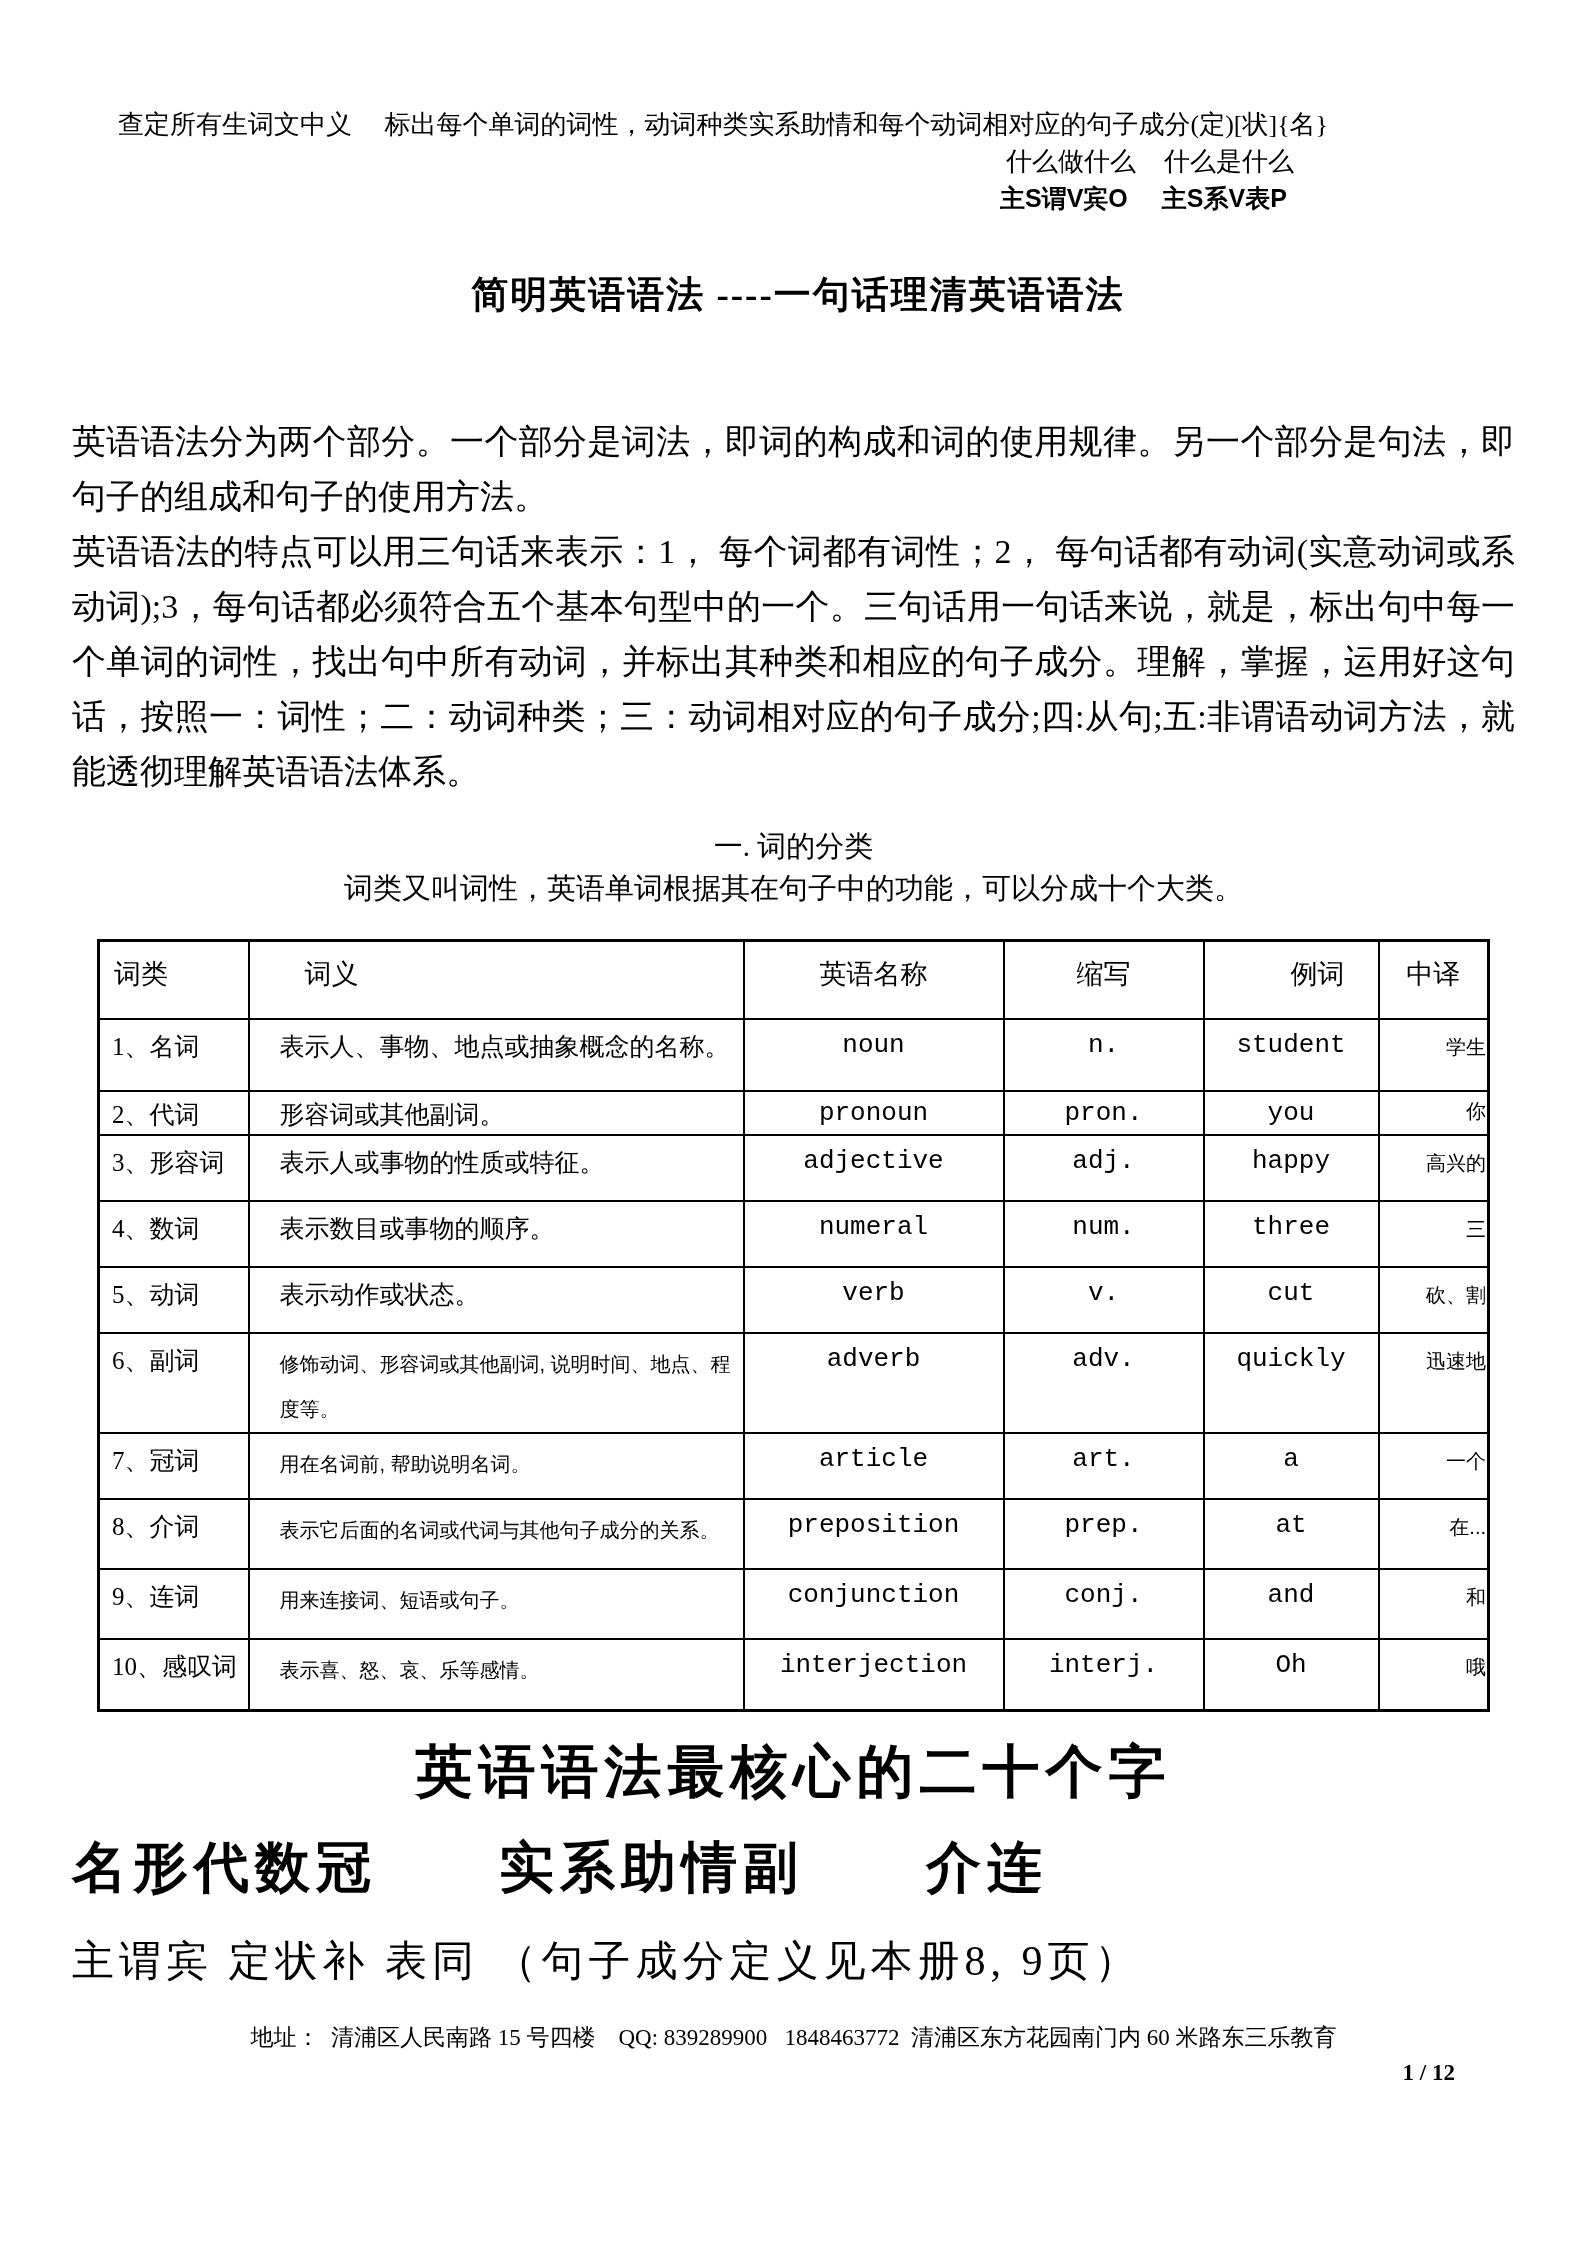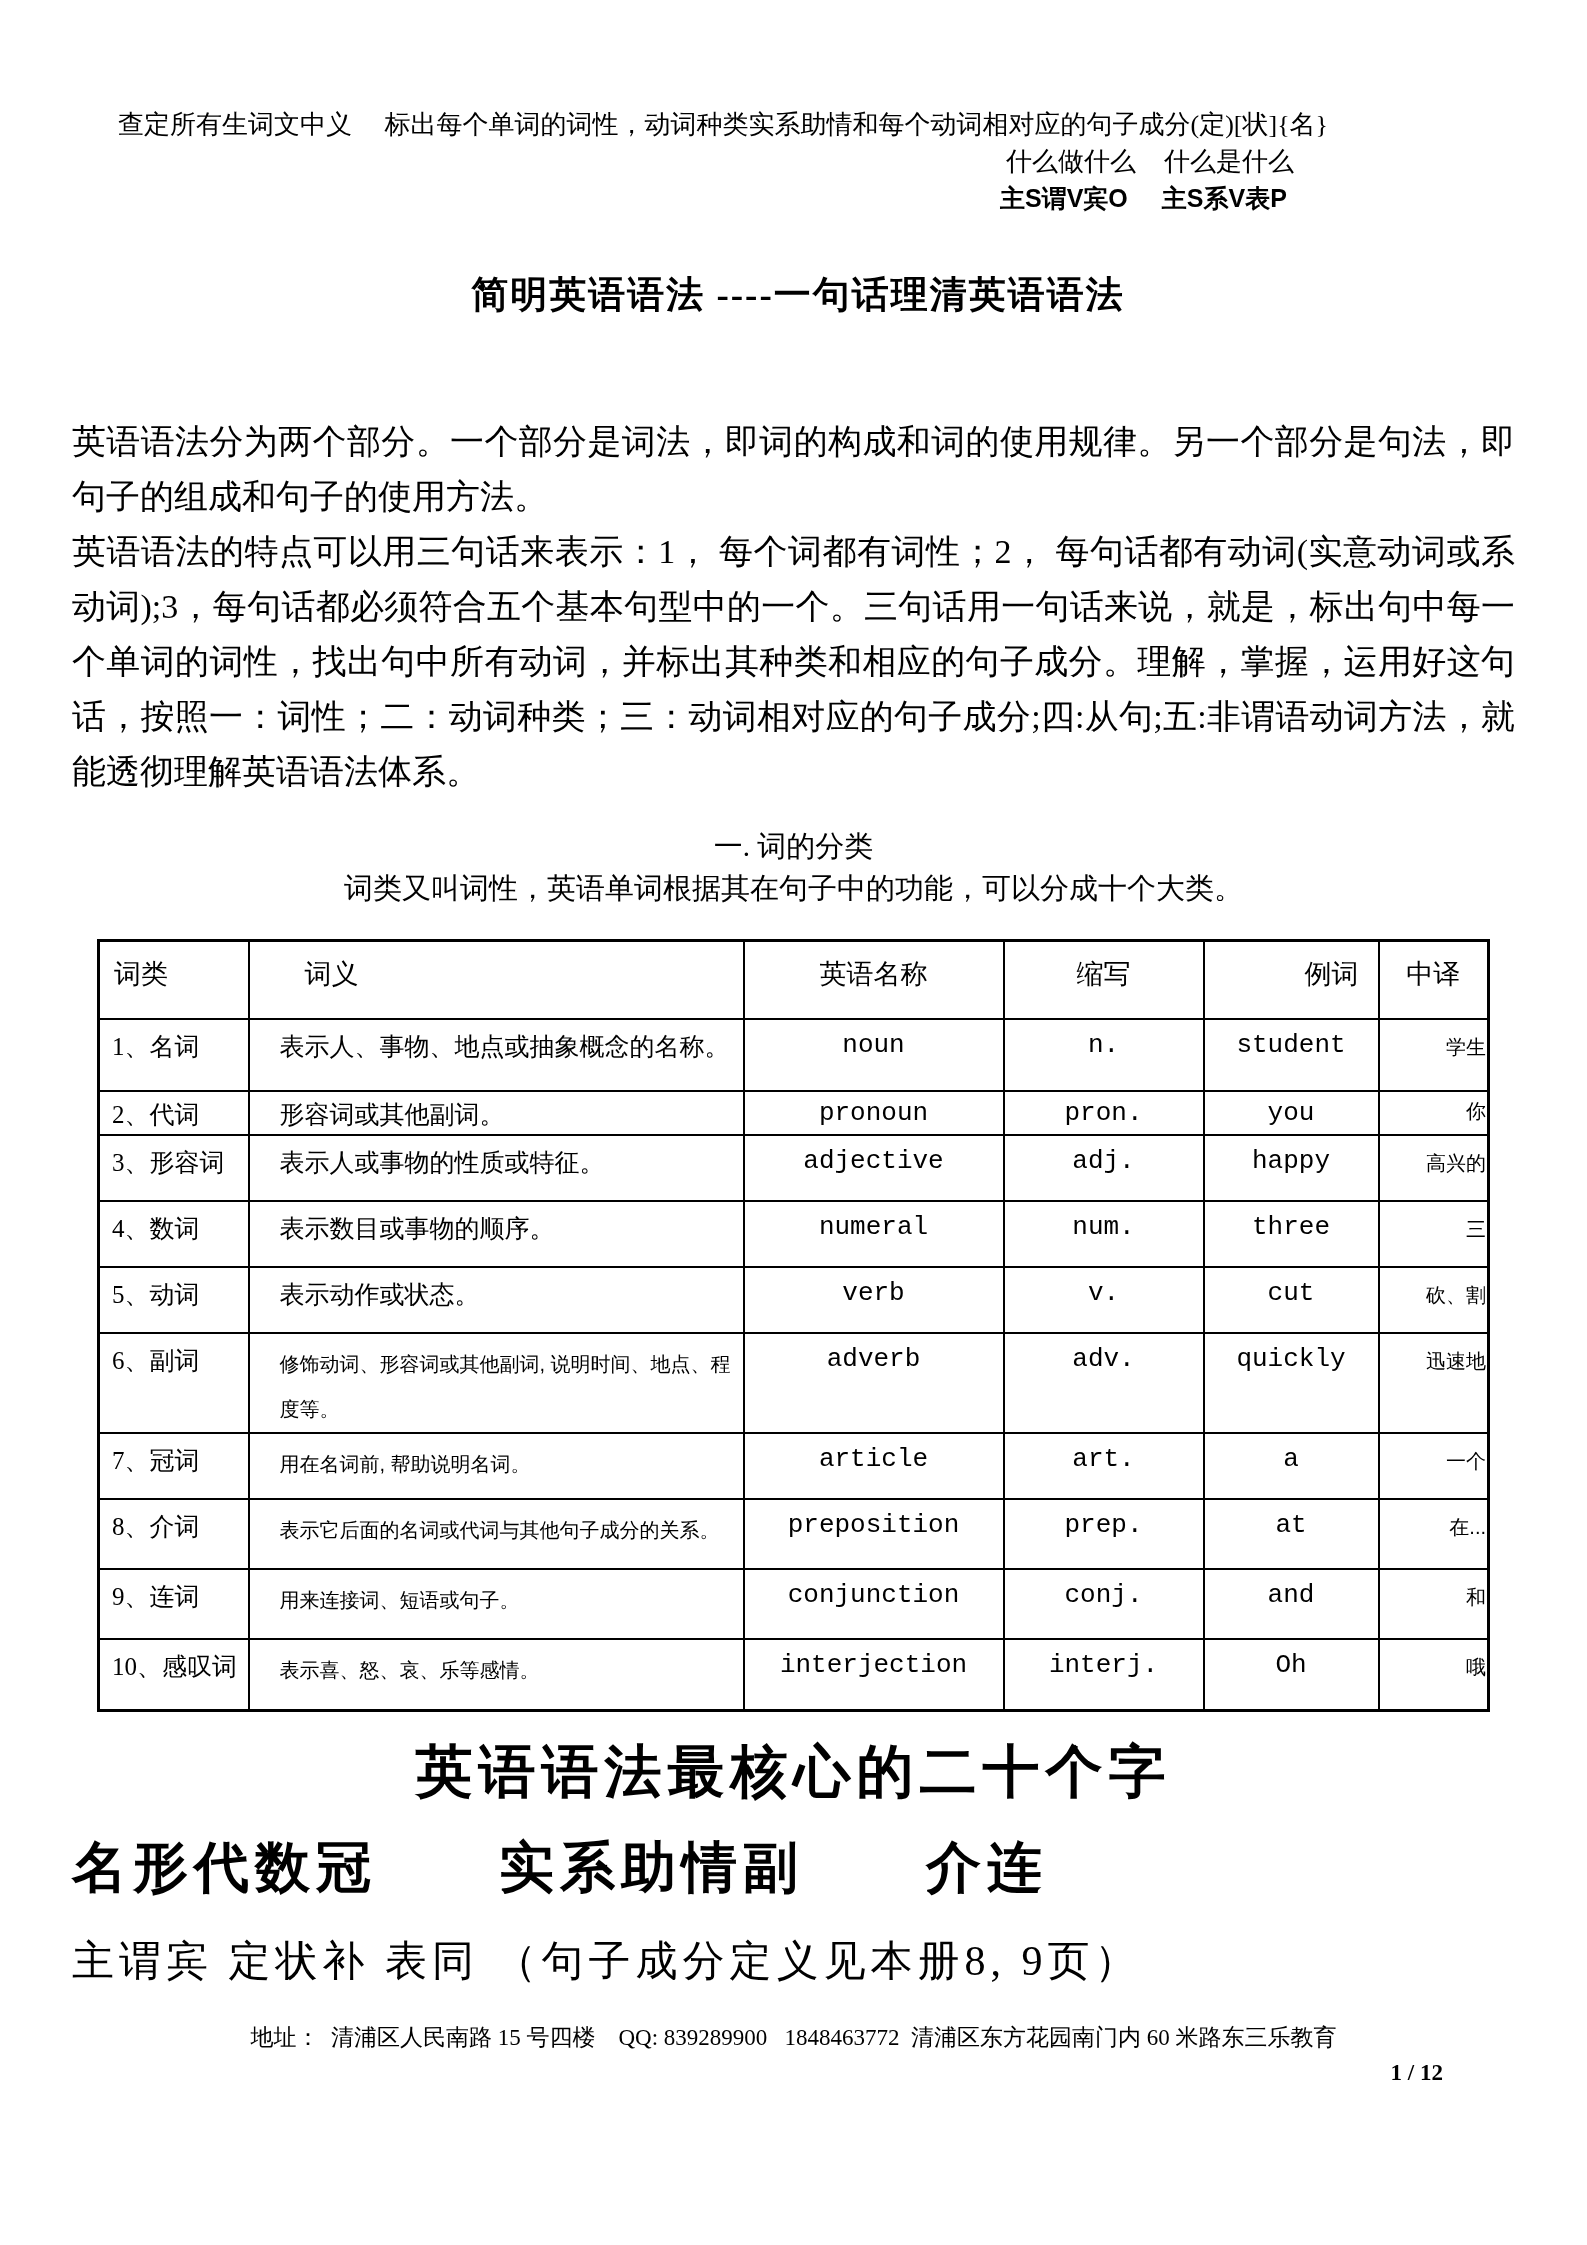--- a/index.html
+++ b/index.html
@@ -32,21 +32,21 @@
   .sec-subheading{text-align:center;font-size:29px;line-height:42px;}
 
   
   table.pos-table{border-collapse:collapse;table-layout:fixed;width:1390px;margin:30px auto 0 auto;border:3px solid #000;}
   .pos-table th,.pos-table td{border:2px solid #000;vertical-align:top;overflow:hidden;}
   .pos-table thead tr{height:78px;}
   .pos-table th{font-family:var(--sans);font-weight:normal;font-size:27px;padding-top:14px;}
   .pos-table th.h1{text-align:left;padding-left:14px;}
   .pos-table th.h2{text-align:left;padding-left:55px;}
   .pos-table th.h3,.pos-table th.h4,.pos-table th.h6{text-align:center;}
-  .pos-table th.h5{text-align:right;padding-right:19px;}
+  .pos-table th.h5{text-align:right;padding-right:33px;}
   .pos-table tbody tr:nth-child(1){height:72px;}
   .pos-table tbody tr:nth-child(2){height:44px;}
   .pos-table tbody tr:nth-child(3),.pos-table tbody tr:nth-child(4),
   .pos-table tbody tr:nth-child(5),.pos-table tbody tr:nth-child(7){height:66px;}
   .pos-table tbody tr:nth-child(6){height:88px;}
   .pos-table tbody tr:nth-child(8),.pos-table tbody tr:nth-child(9){height:70px;}
   .pos-table tbody tr:nth-child(10){height:72px;}
   .pos-table td.c1{font-family:var(--serif);font-size:25px;padding:10px 4px 0 12px;}
   .pos-table td.c2{font-family:var(--sans);font-size:25px;padding:10px 10px 0 30px;}
   .pos-table tbody tr:nth-child(n+6) td.c2{font-size:20px;line-height:45px;padding-top:8px;}
@@ -56,21 +56,21 @@
 
   
   .core-title{margin-top:20px;text-align:center;font-size:57px;font-weight:bold;line-height:80px;letter-spacing:6px;}
   .core-line1{margin:16px 0 0 72px;font-size:55px;font-weight:bold;line-height:80px;letter-spacing:6px;white-space:pre-wrap;}
   .core-line2{margin:22px 0 0 72px;font-size:42px;line-height:62px;letter-spacing:5px;white-space:pre-wrap;}
 
   
   .footer{margin-top:28px;font-size:23px;line-height:35px;text-align:center;}
   .footer .f-line1{white-space:pre-wrap;}
   .footer .f-line2-wrap{position:relative;white-space:pre-wrap;padding-right:150px;}
-  .page-number{position:absolute;right:144px;top:0;font-weight:bold;white-space:nowrap;}
+  .page-number{position:absolute;right:132px;top:0;font-weight:bold;white-space:nowrap;}
 </style>
 </head>
 <body>
 
 <div class="page">
 
   <div class="top-note">
     <div class="note-line1">查定所有生词文中义　 标出每个单词的词性，动词种类实系助情和每个动词相对应的句子成分(定)[状]{名}</div>
     <div class="note-sub">
       <div class="note-line2">

